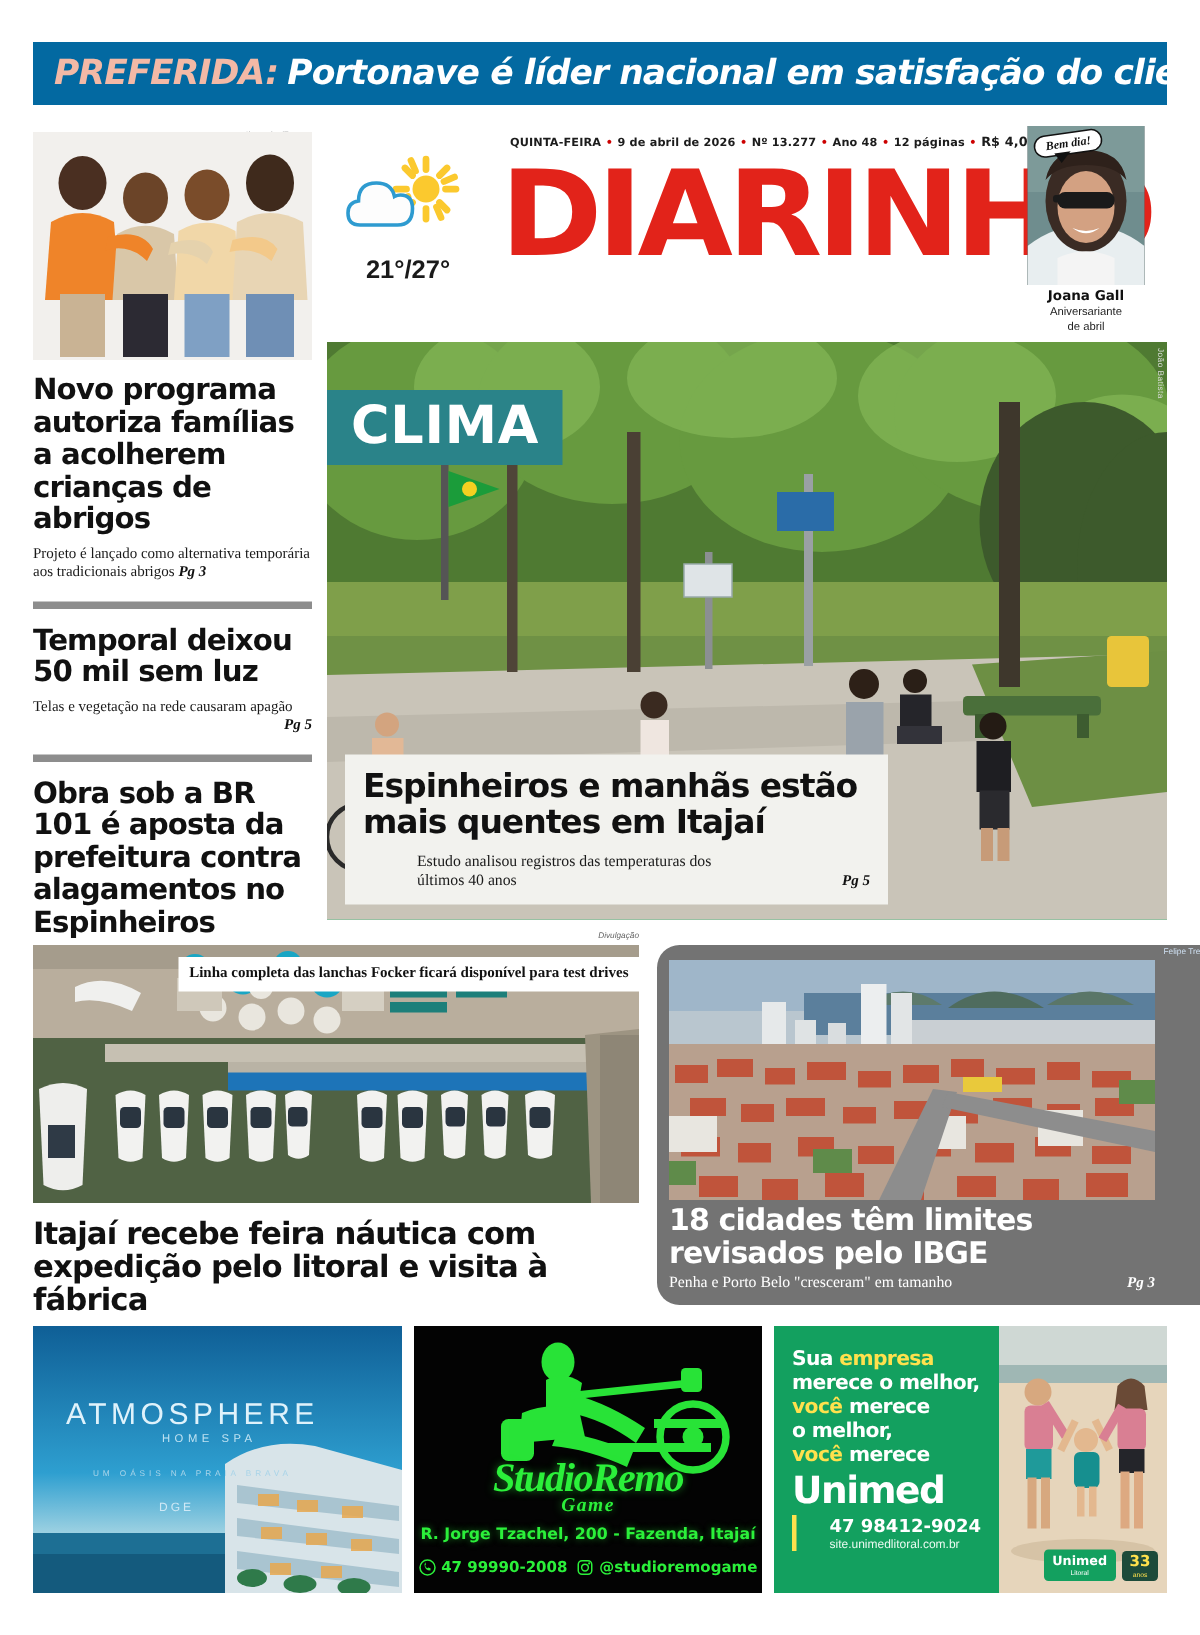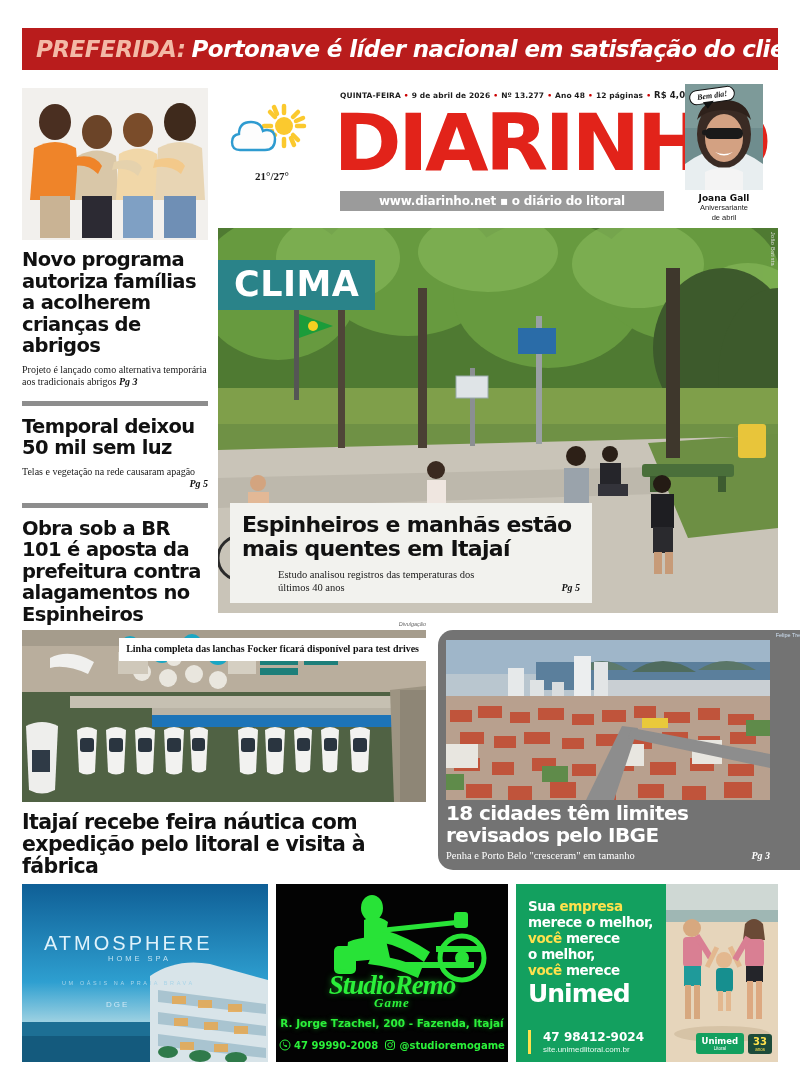--- a/index.html
+++ b/index.html
@@ -1,31 +1,31 @@
 <!DOCTYPE html>
 <html><head>
 <meta charset="utf-8">
 <style>
   html,body{margin:0;padding:0;background:#ffffff;}
   body{width:800px;height:1090px;font-family:"Liberation Sans",sans-serif;color:#111;overflow:hidden;}
   .page{position:relative;width:800px;height:1090px;background:#fff;}
 
   
-  .topbanner{position:absolute;left:22px;top:28px;width:756px;height:42px;background:#b91c1c;
+  .topbanner{position:absolute;left:22px;top:28px;width:756px;height:42px;background:#0369a1;
     display:flex;align-items:center;box-sizing:border-box;padding:0 14px;}
   .topbanner .tb-strong{font-family:"DejaVu Sans",sans-serif;font-weight:bold;font-style:italic;
     font-size:23px;color:#f3b9a6;letter-spacing:-.5px;white-space:nowrap;}
   .topbanner .tb-text{font-family:"DejaVu Sans",sans-serif;font-weight:bold;font-style:italic;
     font-size:23px;color:#ffffff;letter-spacing:-.6px;white-space:nowrap;margin-left:6px;}
 
   
   .masthead{position:absolute;left:22px;top:78px;width:756px;height:148px;}
   .weatherbox{position:absolute;left:198px;top:22px;width:104px;text-align:center;}
   .wicon{width:92px;height:66px;margin:0 auto;position:relative;}
-  .wtemp{font-family:Liberation Serif, serif;font-weight:bold;font-size:11px;color:#1a1a1a;margin-top:4px;}
+  .wtemp{font-family:Liberation Sans, sans-serif;font-weight:bold;font-size:17px;color:#1a1a1a;margin-top:4px;}
 
   .dateline{position:absolute;left:318px;top:12px;width:320px;text-align:center;
     font-family:"DejaVu Sans",sans-serif;font-size:7.5px;font-weight:bold;color:#1c1c1c;letter-spacing:.1px;white-space:nowrap;}
   .dateline .sep{color:#c00;font-weight:bold;padding:0 3px;}
   .dateline .price{font-size:8.5px;}
 
   .logo{position:absolute;left:318px;top:22px;width:324px;height:90px;}
   .logo-text{font-family:"DejaVu Sans",sans-serif;font-weight:bold;font-size:79px;line-height:86px;
     color:#e2231a;letter-spacing:-3.5px;text-align:center;transform:scaleX(1.04);}
   .logo-bar{position:absolute;left:318px;top:113px;width:324px;height:20px;background:#9b9b9b;
@@ -110,21 +110,21 @@
   .sr-addr{position:absolute;left:0;right:0;top:133px;text-align:center;color:#2bf03a;
     font-family:"DejaVu Sans",sans-serif;font-weight:bold;font-size:10.5px;text-shadow:0 0 5px rgba(43,240,58,.5);}
   .sr-contact{position:absolute;left:0;right:0;top:155px;display:flex;justify-content:space-around;
     color:#2bf03a;font-family:"DejaVu Sans",sans-serif;font-weight:bold;font-size:10px;}
   .sr-contact span{display:flex;align-items:center;gap:3px;}
 
   .uni-left{width:150px;height:178px;background:#13a05f;position:relative;padding:14px 10px 0 12px;box-sizing:border-box;}
   .uni-line{font-family:"DejaVu Sans",sans-serif;font-weight:bold;font-size:13.5px;line-height:16px;color:#fff;letter-spacing:-.4px;}
   .uni-y{color:#ffe14d;}
   .uni-big{font-family:"DejaVu Sans",sans-serif;font-weight:bold;font-size:25px;color:#fff;letter-spacing:-1px;margin-top:1px;}
-  .uni-foot{position:absolute;left:12px;bottom:8px;border-left:3px solid #ffe14d;padding-left:12px;}
+  .uni-foot{position:absolute;left:12px;bottom:28px;border-left:3px solid #ffe14d;padding-left:22px;}
   .uni-phone{font-family:"DejaVu Sans",sans-serif;font-weight:bold;font-size:12px;color:#fff;}
   .uni-site{font-size:8px;color:#eafaf1;margin-top:1px;}
   .uni-right{width:112px;height:178px;position:relative;overflow:hidden;background:#e8d6bd;}
   .uni-badges{position:absolute;right:6px;bottom:8px;display:flex;gap:4px;align-items:flex-end;z-index:4;}
   .uni-badge{background:#13a05f;color:#fff;border-radius:3px;padding:3px 6px;text-align:center;}
   .uni-badge b{font-family:"DejaVu Sans",sans-serif;font-weight:bold;font-size:8.5px;display:block;}
   .uni-badge i{font-style:normal;font-size:4.5px;display:block;}
   .uni-badge2{background:#1d4b3a;border-radius:3px;padding:2px 5px;text-align:center;}
   .uni-badge2 b{color:#ffe14d;font-size:10px;display:block;font-weight:bold;font-family:"DejaVu Sans",sans-serif;}
   .uni-badge2 i{color:#ffe14d;font-style:normal;font-size:4.5px;display:block;}
@@ -167,23 +167,20 @@
       </div>
       <div class="wtemp">21°/27°</div>
     </div>
 
     <div class="dateline">
       <span>QUINTA-FEIRA</span><span class="sep">•</span><span>9 de abril de 2026</span><span class="sep">•</span><span>Nº 13.277</span><span class="sep">•</span><span>Ano 48</span><span class="sep">•</span><span>12 páginas</span><span class="sep">•</span><span class="price">R$ 4,00</span>
     </div>
 
     <div class="logo">
       <div class="logo-text">DIARINHO</div>
-    </div>
-    <div class="logo-bar">
-      <span>www.diarinho.net ▪ o diário do litoral</span>
     </div>
 
     <div class="bday">
       <div class="bday-photo">
         <svg width="78" height="106" viewBox="0 0 78 106" style="position:absolute;left:0;top:0">
           <rect width="78" height="106" fill="#6f8d8e"></rect>
           <rect x="0" y="0" width="78" height="44" fill="#7d9a99"></rect>
           <path d="M0 80 q18 -14 39 -14 q21 0 39 14 L78 106 L0 106 z" fill="#e8eef0"></path>
           <ellipse cx="39" cy="50" rx="27" ry="34" fill="#3a2b24"></ellipse>
           <ellipse cx="39" cy="54" rx="19" ry="24" fill="#d3a182"></ellipse>

